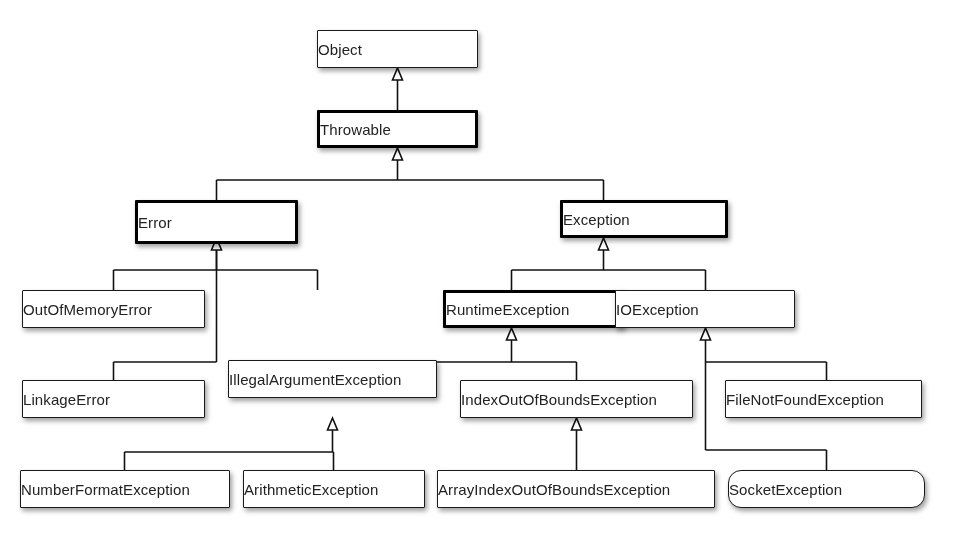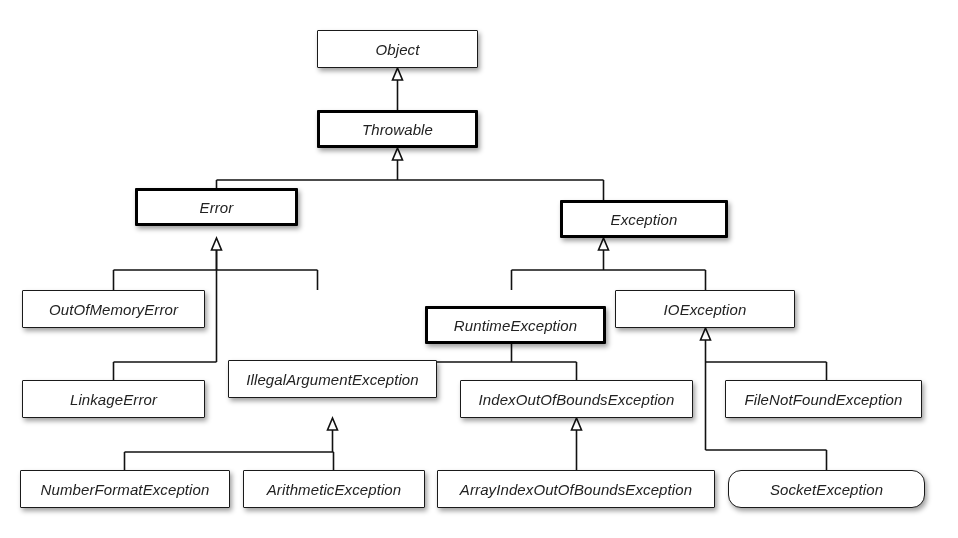--- a/index.html
+++ b/index.html
@@ -37,28 +37,27 @@
     z-index: 2;
   }
   .node {
     position: absolute;
     box-sizing: border-box;
     background: #ffffff;
     border: 1.5px solid #1a1a1a;
     border-radius: 1px;
     display: flex;
     align-items: center;
-    justify-content: center;
+    justify-content: flex-start;
     color: #222222;
     font-size: 15px;
     line-height: 1;
     letter-spacing: 0.1px;
     white-space: nowrap;
     box-shadow: 2px 3px 5px rgba(0,0,0,0.38);
-    font-style: italic;
   }
   .node.emphasis {
     border-width: 3.5px;
     border-color: #000000;
   }
   .node-label {
     pointer-events: none;
   }
 </style>
 </head>
@@ -144,30 +143,30 @@
     </g>
   </svg>
 
   <div id="node-layer">
       <div class="node" style="left: 317px; top: 30px; width: 161px; height: 38px;">
         <span class="node-label">Object</span>
       </div>
       <div class="node emphasis" style="left: 317px; top: 110px; width: 161px; height: 38px;">
         <span class="node-label">Throwable</span>
       </div>
-      <div class="node emphasis" style="left: 135px; top: 188px; width: 163px; height: 38px;">
+      <div class="node emphasis" style="left: 135px; top: 200px; width: 163px; height: 44px;">
         <span class="node-label">Error</span>
       </div>
       <div class="node emphasis" style="left: 519px; top: 200px; width: 168px; height: 38px; margin-left: 41px;">
         <span class="node-label">Exception</span>
       </div>
       <div class="node" style="left: 22px; top: 290px; width: 183px; height: 38px;">
         <span class="node-label">OutOfMemoryError</span>
       </div>
-      <div class="node emphasis" style="left: 425px; top: 290px; width: 181px; height: 38px; margin-top: 16px;">
+      <div class="node emphasis" style="left: 443px; top: 290px; width: 181px; height: 38px;">
         <span class="node-label">RuntimeException</span>
       </div>
       <div class="node" style="left: 615px; top: 290px; width: 180px; height: 38px;">
         <span class="node-label">IOException</span>
       </div>
       <div class="node" style="left: 22px; top: 380px; width: 183px; height: 38px;">
         <span class="node-label">LinkageError</span>
       </div>
       <div class="node" style="left: 228px; top: 360px; width: 209px; height: 38px;">
         <span class="node-label">IllegalArgumentException</span>

